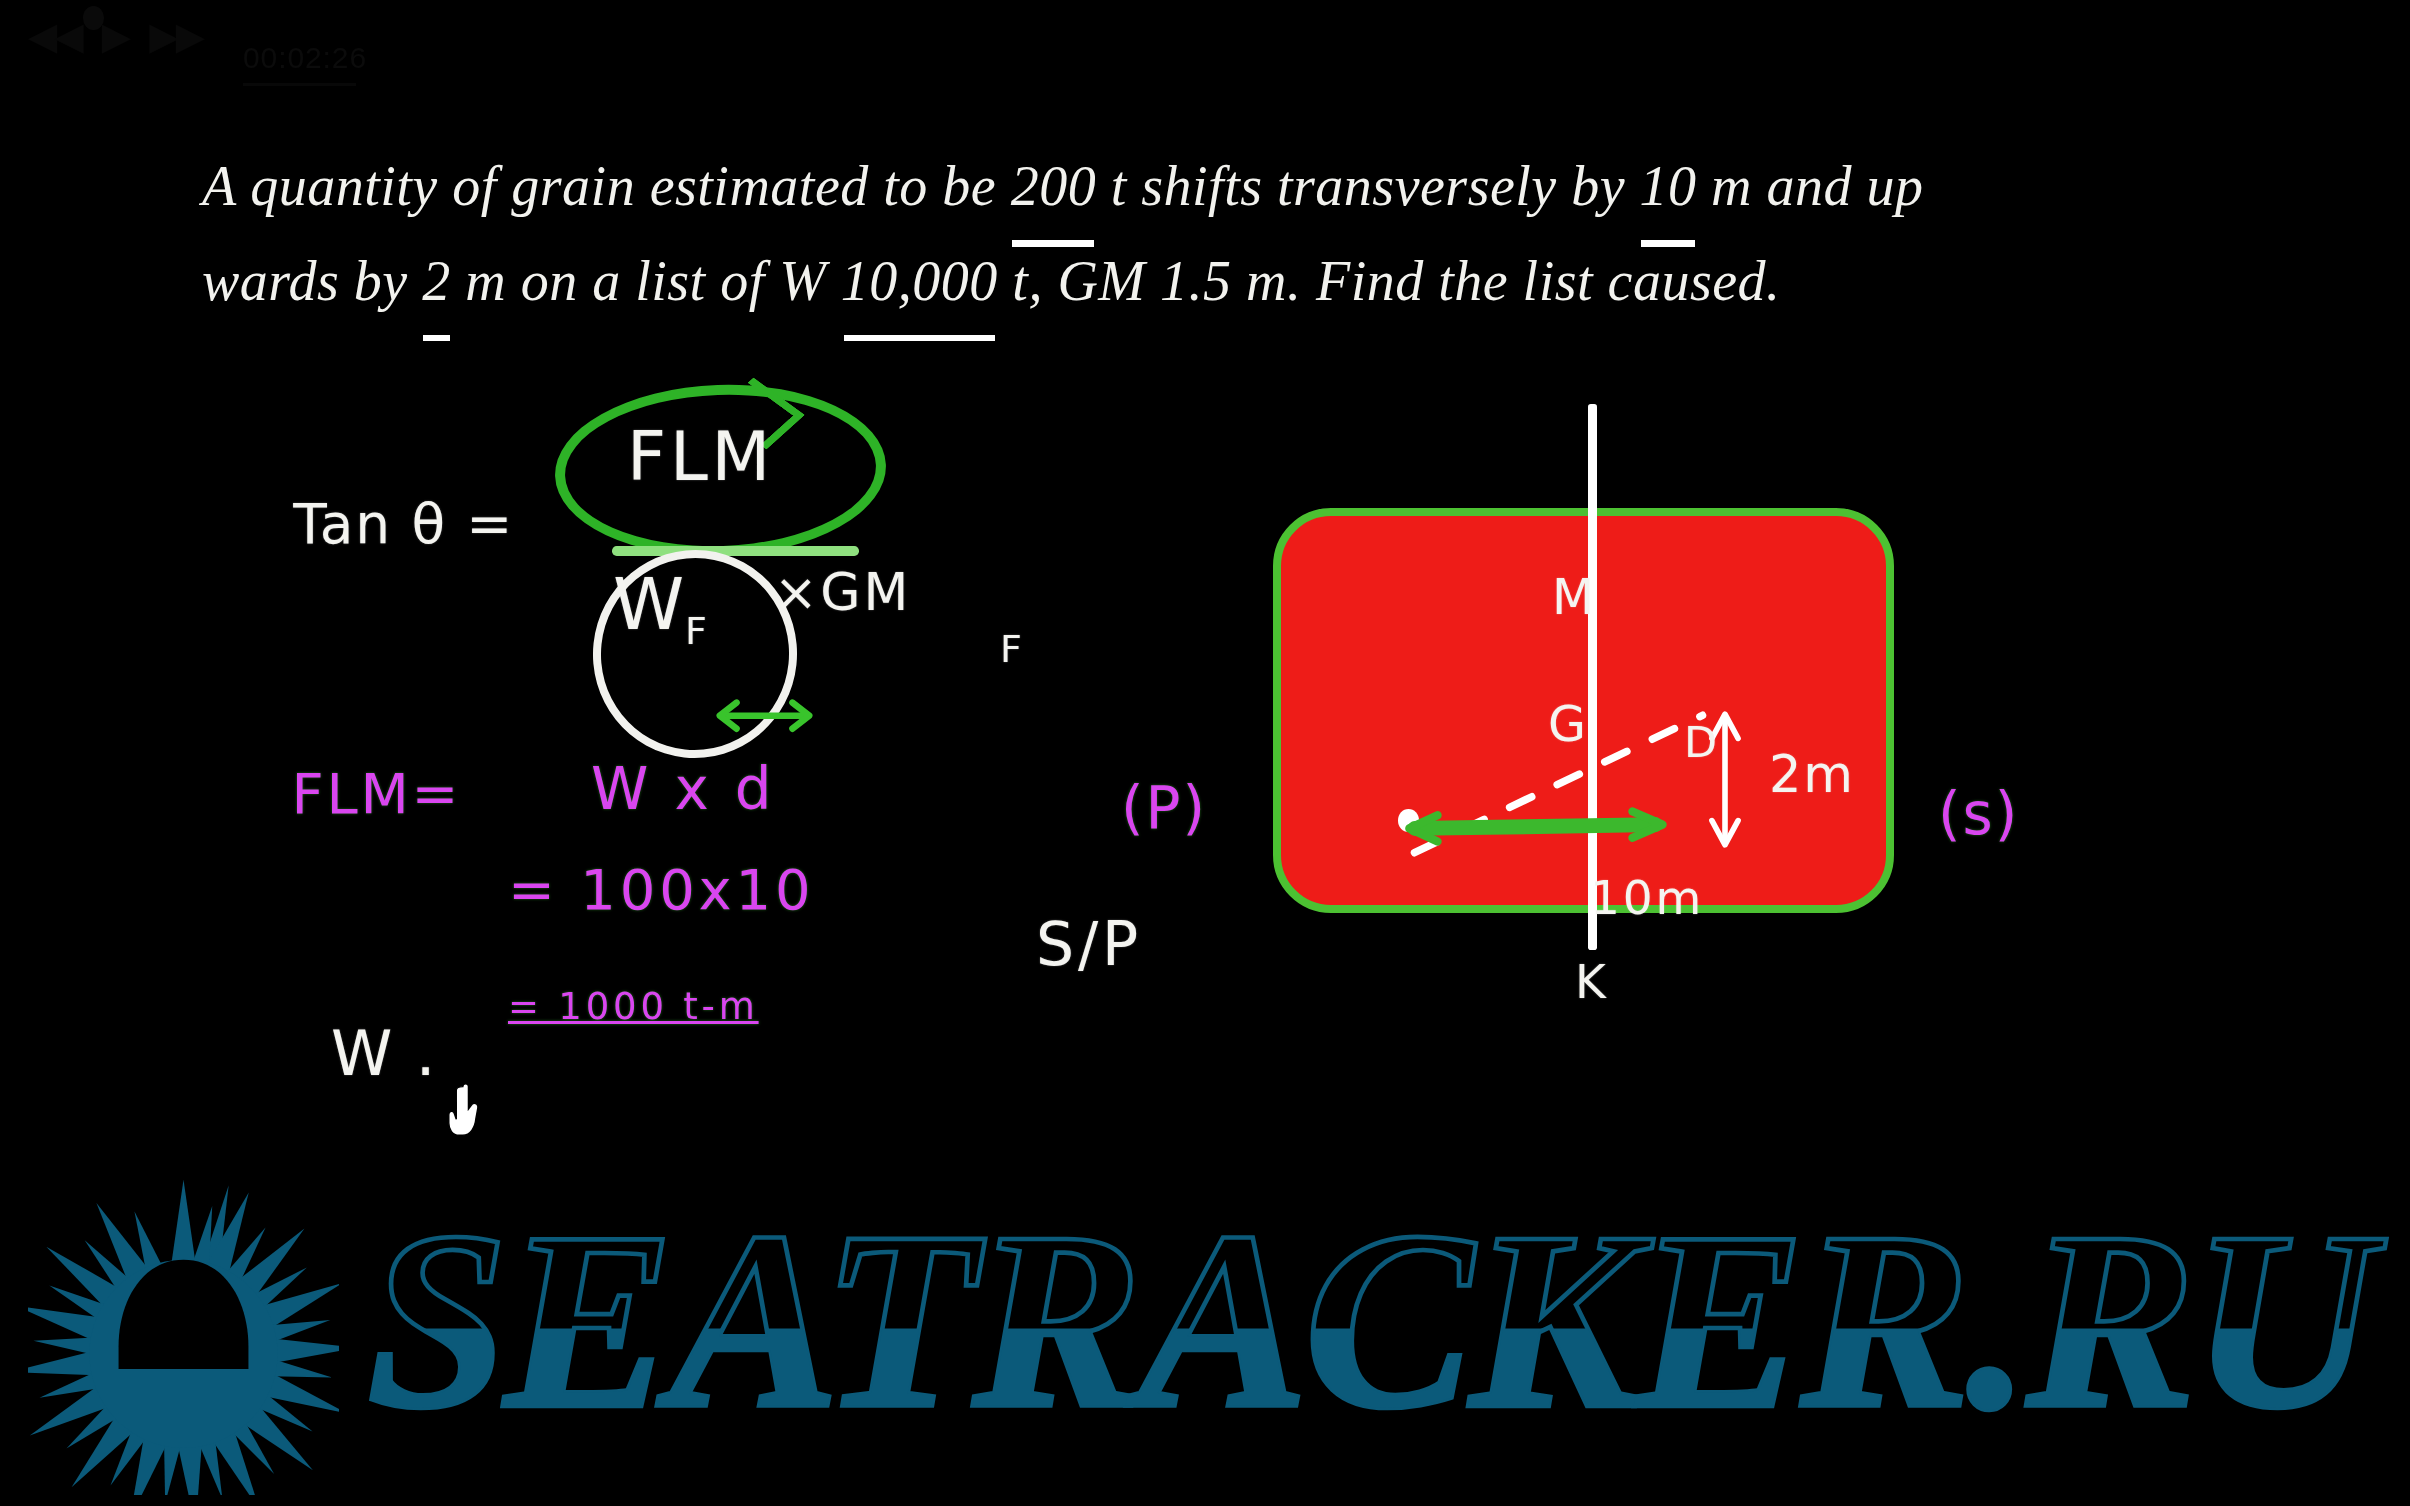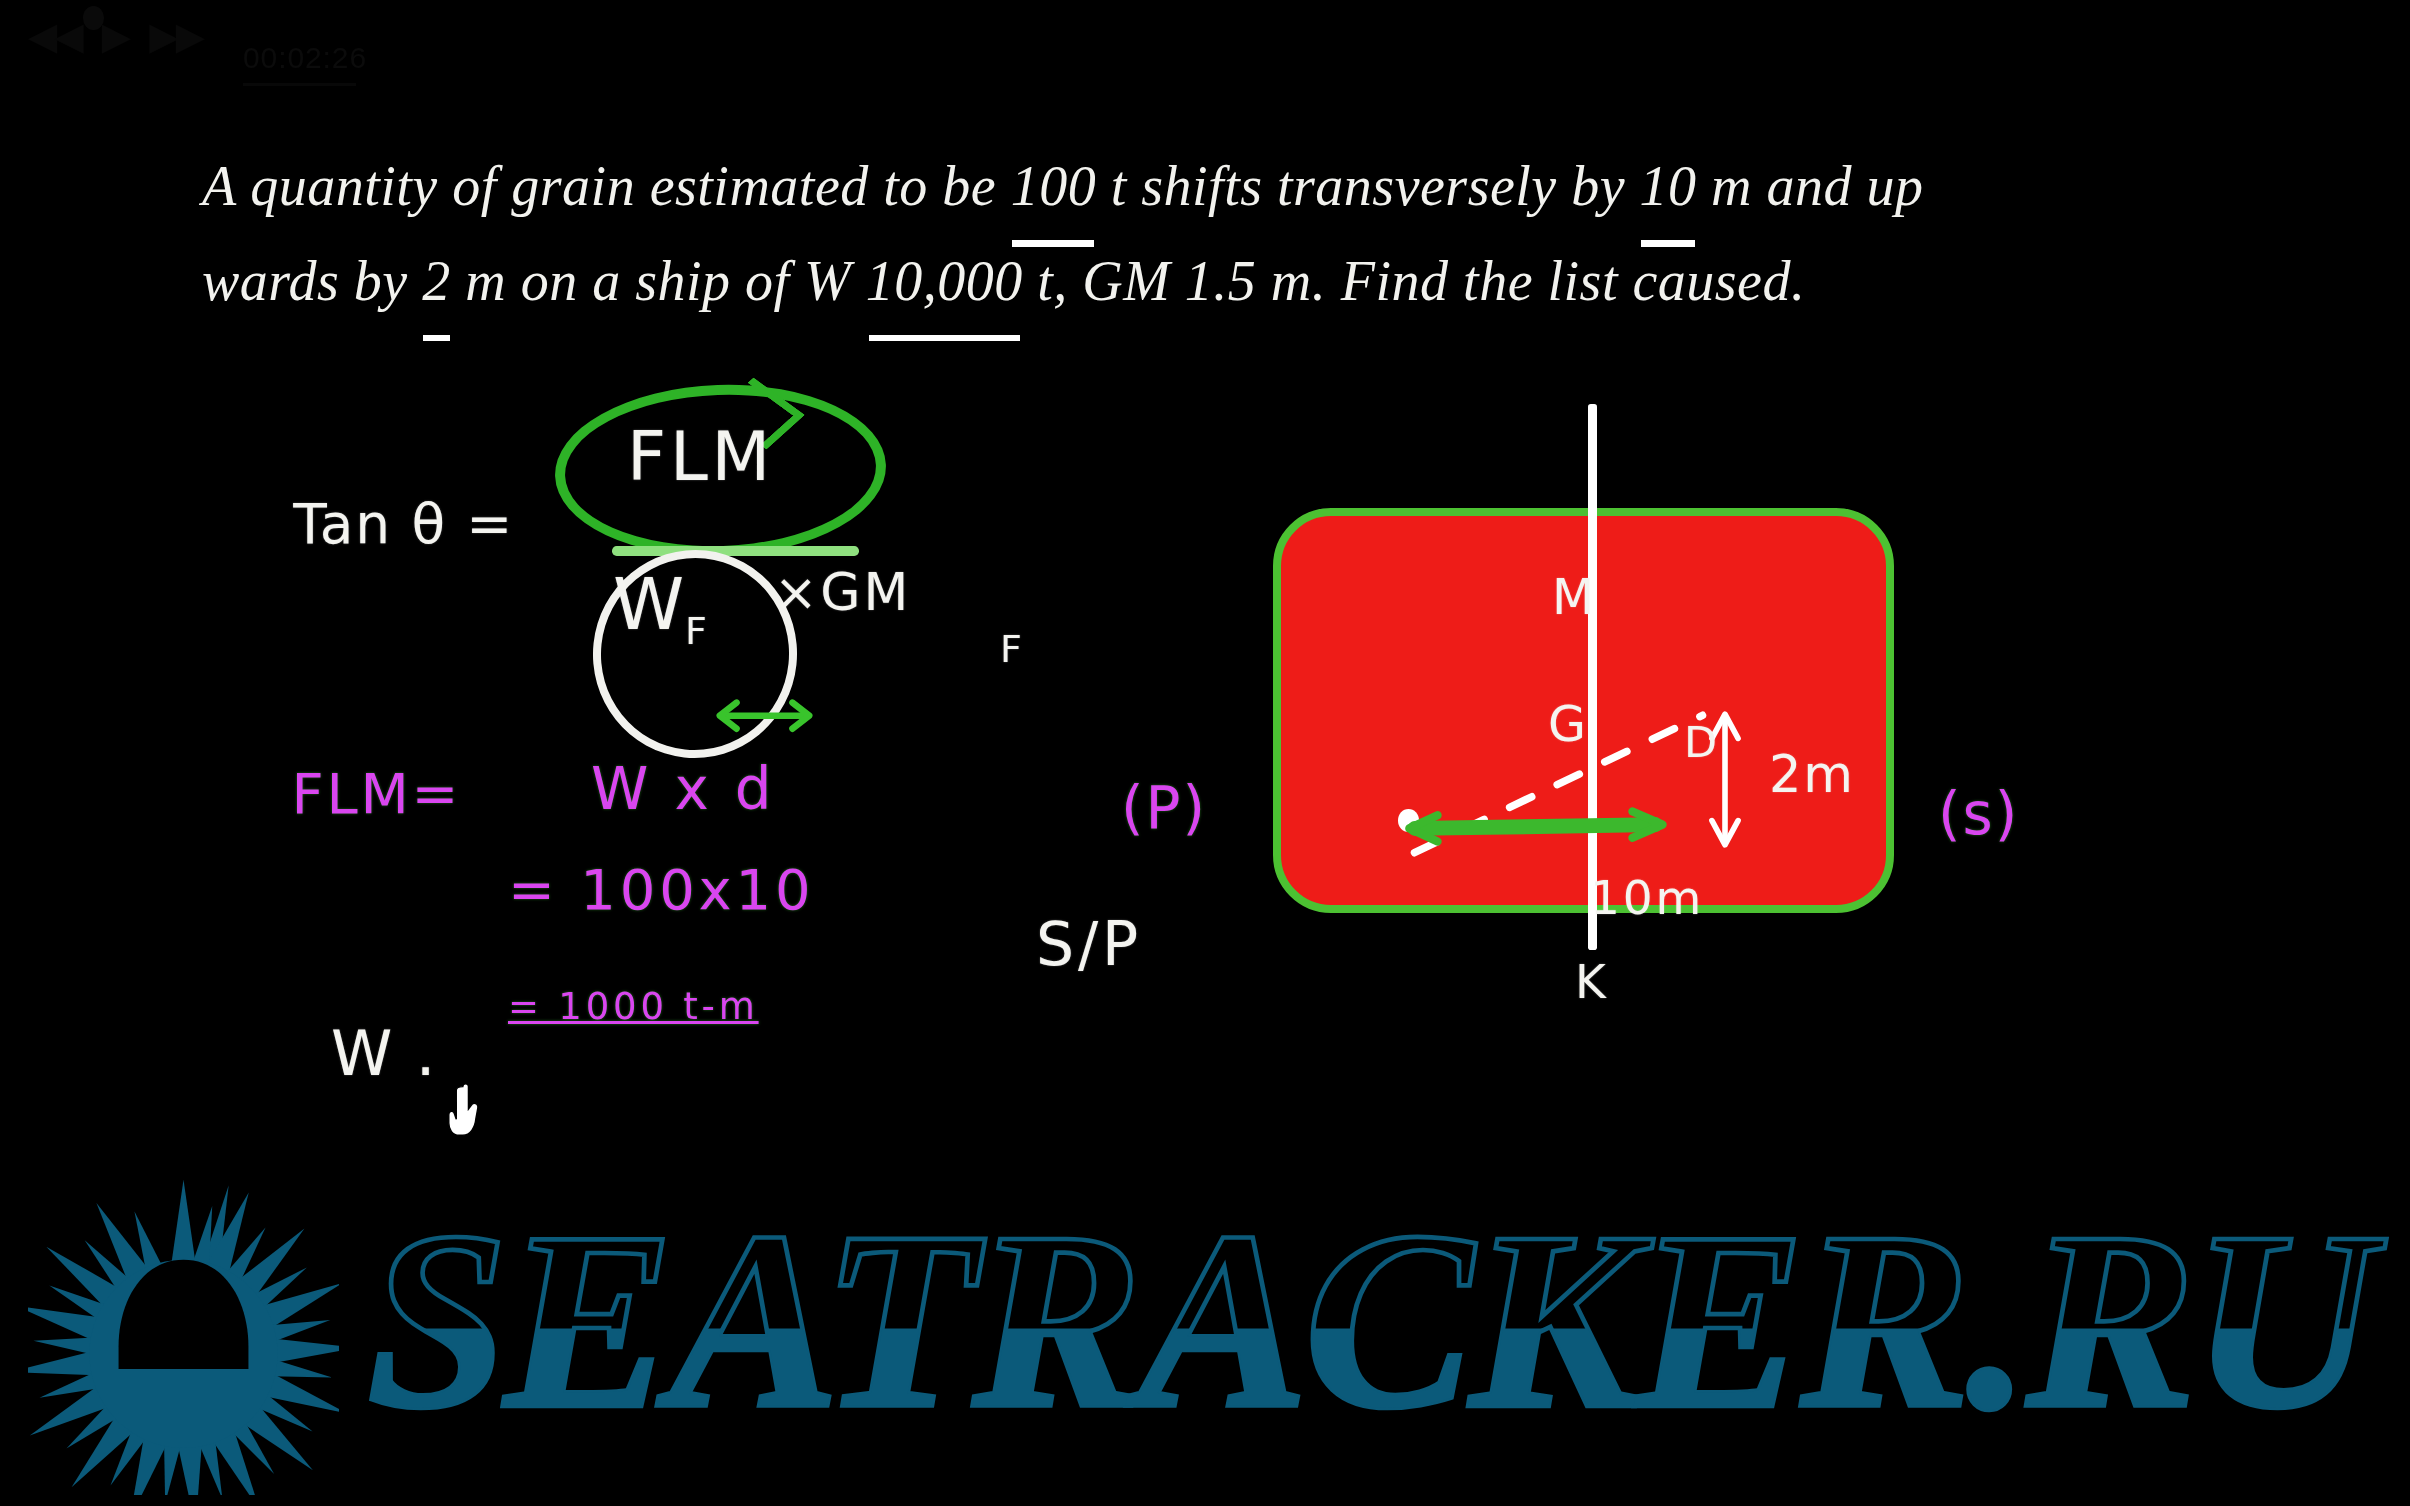--- a/index.html
+++ b/index.html
@@ -274,24 +274,24 @@
     <span class="pctrl">◀◀</span>
     <span class="pctrl">▶</span>
     <span class="pctrl">▶▶</span>
   </div>
   <div class="player-dot"></div>
   <div class="player-time">00:02:26</div>
   <div class="player-underline"></div>
 
   <div class="statement">
     <div>
-      <span>A quantity of grain estimated to be </span><span class="ul">100</span><span> t shifts transversely by </span><span class="ul">10</span><span> m and up</span>
+      <span>A quantity of grain estimated to be </span><span class="ul">200</span><span> t shifts transversely by </span><span class="ul">10</span><span> m and up</span>
     </div>
     <div class="line2">
-      <span>wards by </span><span class="ul">2</span><span> m on a ship of W </span><span class="ul">10,000</span><span> t, GM 1.5 m. Find the list caused.</span>
+      <span>wards by </span><span class="ul">2</span><span> m on a list of W </span><span class="ul">10,000</span><span> t, GM 1.5 m. Find the list caused.</span>
     </div>
   </div>
 
   <div id="formula-block">
     <div id="tan-theta" class="hand">Tan θ =</div>
     <div id="green-ellipse"></div>
     <div id="green-ellipse-tail"></div>
     <div id="flm-numerator" class="hand">FLM</div>
     <div id="fraction-bar"></div>
     <div id="white-ellipse"></div>

